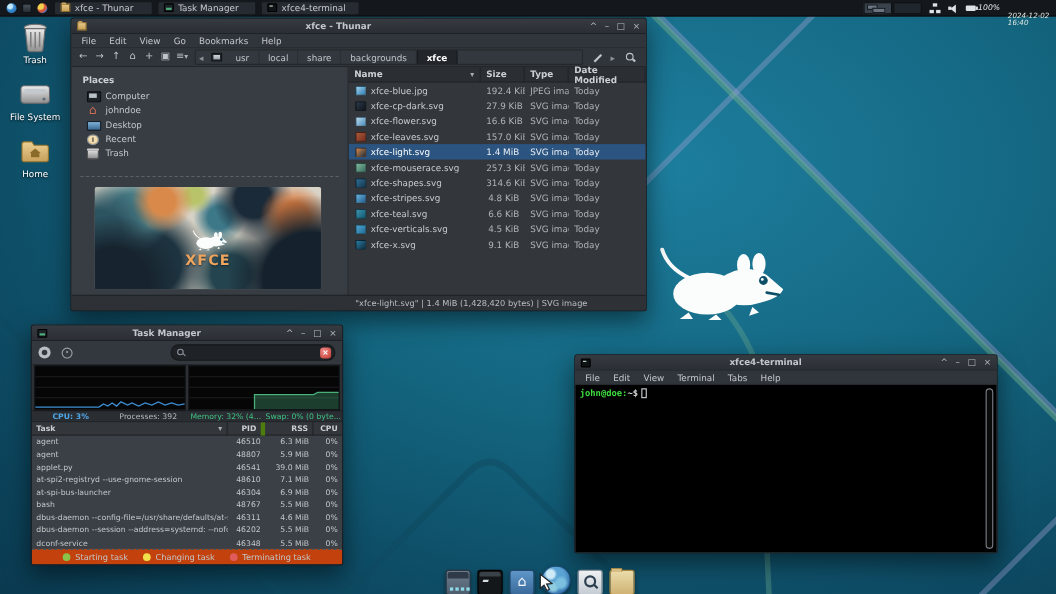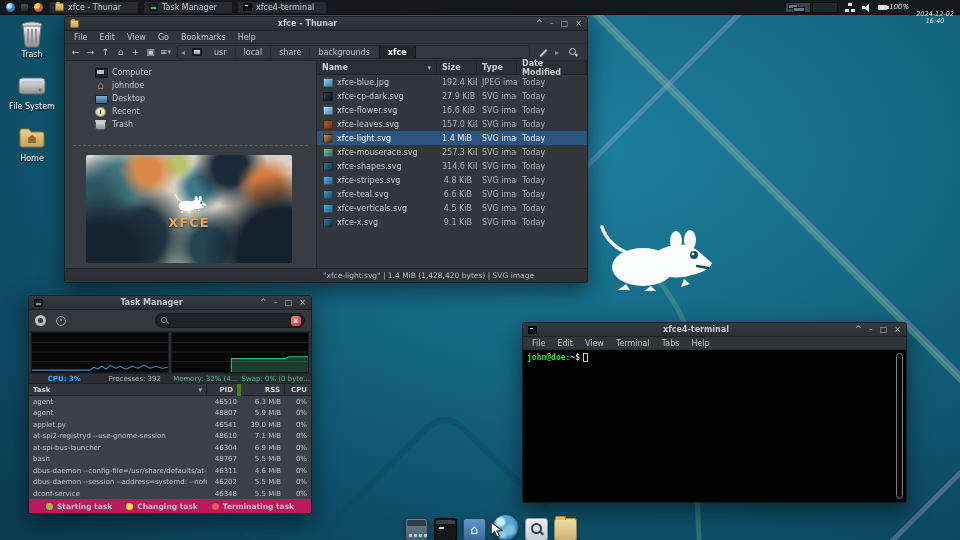--- a/index.html
+++ b/index.html
@@ -34,21 +34,21 @@
   .mw2{left:7px;top:4px;width:12px;height:5px;}
   .neticon{position:relative;width:10px;height:9px;}
   .neticon:before{content:"";position:absolute;left:3px;top:0;width:4px;height:3px;background:#dde2e6;}
   .neticon:after{content:"";position:absolute;left:0;bottom:0;width:4px;height:3px;background:#dde2e6;box-shadow:6px 0 0 #dde2e6;}
   .spk{position:relative;width:9px;height:9px;}
   .spk:before{content:"";position:absolute;left:0;top:3px;width:3px;height:3px;background:#dde2e6;}
   .spk:after{content:"";position:absolute;left:2px;top:1px;width:0;height:0;border-right:5px solid #dde2e6;border-top:4px solid transparent;border-bottom:4px solid transparent;}
   .bat{position:relative;width:9px;height:5px;background:#dde2e6;border-radius:1px;}
   .bat:after{content:"";position:absolute;right:-2px;top:1px;width:2px;height:3px;background:#dde2e6;}
   .battery-wrap{display:flex;align-items:center;gap:2px;color:#e2e7ea;font-size:7px;}
-  .clock{color:#dfe8e2;font-size:6.5px;line-height:7px;text-align:center;margin-top:22px;}
+  .clock{color:#dfe8e2;font-size:6.5px;line-height:7px;text-align:left;margin-top:22px;}
 
   
   .desk-icons{position:absolute;left:6px;top:20px;width:52px;z-index:5;}
   .desk-ico{width:52px;margin-bottom:13px;display:flex;flex-direction:column;align-items:center;gap:2px;}
   .desk-ico .img{width:30px;height:28px;display:flex;align-items:center;justify-content:center;}
   .desk-ico .lbl{color:#fff;font-size:8px;text-shadow:0 1px 2px rgba(0,0,0,.9);white-space:nowrap;}
 
   
   .window{position:absolute;background:#3b4046;border:1px solid #1b1e22;border-radius:3px 3px 2px 2px;box-shadow:0 8px 22px rgba(0,0,0,.5);display:flex;flex-direction:column;overflow:hidden;}
   .titlebar{height:14px;flex:0 0 14px;background:linear-gradient(#363b41,#2b2f35);display:flex;align-items:center;padding:0 5px;gap:4px;border-bottom:1px solid #1e2226;}
@@ -70,21 +70,21 @@
   .pc-icon{width:10px;height:8px;background:#22262b;border:1px solid #121518;border-radius:1px;margin:0 4px;position:relative;}
   .pc-icon:after{content:"";position:absolute;inset:1px;background:linear-gradient(#cfd6db,#97a1a9);}
   .pencil{width:9px;height:9px;position:relative;margin:0 3px;}
   .pencil:before{content:"";position:absolute;left:1px;top:4px;width:9px;height:2px;background:#c0c5ca;transform:rotate(-45deg);}
   .mag{width:11px;height:11px;position:relative;margin:0 4px;}
   .mag:before{content:"";position:absolute;left:1px;top:1px;width:5px;height:5px;border:1.5px solid #c0c5ca;border-radius:50%;}
   .mag:after{content:"";position:absolute;left:7px;top:7px;width:3px;height:1.5px;background:#c0c5ca;transform:rotate(45deg);}
   .t-body{flex:1;display:flex;min-height:0;}
   .sidebar{width:252px;flex:0 0 252px;background:#383d43;border-right:1px solid #24282c;padding:5px 8px;display:flex;flex-direction:column;}
   .places-header{color:#cdd1d5;font-size:8px;font-weight:bold;margin:2px 0 4px 2px;}
-  .place{display:flex;align-items:center;gap:6px;height:13px;color:#c3c7cb;font-size:8px;padding-left:6px;margin-left:16px;}
+  .place{display:flex;align-items:center;gap:6px;height:13px;color:#c3c7cb;font-size:8px;padding-left:6px;}
   .pl{width:11px;height:10px;position:relative;flex:0 0 11px;}
   .pl-computer:before{content:"";position:absolute;left:0;top:0;width:11px;height:8px;background:#1e2328;border:1px solid #0e1114;border-radius:1px;}
   .pl-computer:after{content:"";position:absolute;left:2px;top:2px;width:7px;height:4px;background:#b9c2c9;}
   .pl-home{color:#cf6a52;font-size:11px;line-height:10px;text-align:center;}
   .pl-desktop:before{content:"";position:absolute;left:0;top:1px;width:11px;height:7px;background:linear-gradient(#7fb2d8,#39678f);border:1px solid #15202b;border-radius:1px;}
   .pl-clock{border:1px solid #8f959b;border-radius:50%;width:10px;height:10px;background:radial-gradient(circle at 50% 40%,#f2ddb0 0 55%,#cf9c4f 100%);}
   .pl-clock:after{content:"";position:absolute;left:4px;top:2px;width:1px;height:4px;background:#333;}
   .pl-trash{background:linear-gradient(#dcdcdc,#8f8f8f);border-radius:1px 1px 2px 2px;width:9px;height:9px;margin-top:1px;border:1px solid #555;}
   .pl-trash:before{content:"";position:absolute;left:-1px;top:-2px;width:11px;height:2px;background:#cfcfcf;border-radius:1px;}
   .side-sep{border-top:1px dashed #5a6066;margin:14px 0 9px;}
@@ -151,21 +151,21 @@
   .thc-pid{width:34px;flex:0 0 34px;text-align:right;border-right:4px solid #4d7c0f;height:12px;line-height:12px;}
   .thc-rss{width:44px;flex:0 0 44px;text-align:right;border-right:1px solid #202327;height:12px;line-height:12px;}
   .thc-cpu{width:26px;flex:0 0 26px;text-align:right;height:12px;line-height:12px;}
   .tm-rows{flex:1;overflow:hidden;}
   .prow{height:11.5px;display:flex;align-items:center;font-size:7px;color:#c3c7cb;}
   .prow .pc{padding:0 4px;white-space:nowrap;overflow:hidden;}
   .pc-task{flex:1;padding-left:8px;}
   .pc-pid{width:34px;flex:0 0 34px;text-align:right;}
   .pc-rss{width:44px;flex:0 0 44px;text-align:right;}
   .pc-cpu{width:26px;flex:0 0 26px;text-align:right;}
-  .tm-legend{height:14px;flex:0 0 14px;background:#be185d;border-top:1px dashed #515659;display:flex;align-items:center;justify-content:center;gap:14px;font-size:7.5px;color:#c3c7cb;font-weight:bold;}
+  .tm-legend{height:14px;flex:0 0 14px;background:#c2410c;border-top:1px dashed #515659;display:flex;align-items:center;justify-content:center;gap:14px;font-size:7.5px;color:#c3c7cb;}
   .leg{display:flex;align-items:center;gap:4px;}
   .dot{width:7px;height:7px;border-radius:50%;display:inline-block;}
 
   
   .term{left:522px;top:322px;width:385px;height:181px;z-index:15;}
   .term-body{flex:1;background:#000;position:relative;font-family:"DejaVu Sans Mono","Liberation Mono",monospace;font-size:8px;padding:3px 4px;}
   .prompt-user{color:#3fdc3f;font-weight:bold;}
   .prompt-rest{color:#d7dadd;font-weight:bold;}
   .cursor{display:inline-block;width:5px;height:9px;border:1px solid #cfd2d5;vertical-align:middle;margin-left:3px;}
   .term-scroll{position:absolute;right:3px;top:3px;bottom:3px;width:7px;border:1px solid #7d838a;border-radius:4px;background:rgba(255,255,255,.04);}
@@ -358,20 +358,21 @@
             <span class="crumb active">xfce</span>
           </span>
         <span style="flex:1"></span>
       </span>
       <span class="pencil"></span>
       <span class="chev">▸</span>
       <span class="mag"></span>
     </div>
     <div class="t-body">
       <div class="sidebar">
+        <div class="places-header">Places</div>
         <div>
             <div class="place">
               <span class="pl pl-computer"></span>
               <span>Computer</span>
             </div>
             <div class="place">
               <span class="pl pl-home">⌂</span>
               <span>johndoe</span>
             </div>
             <div class="place">

